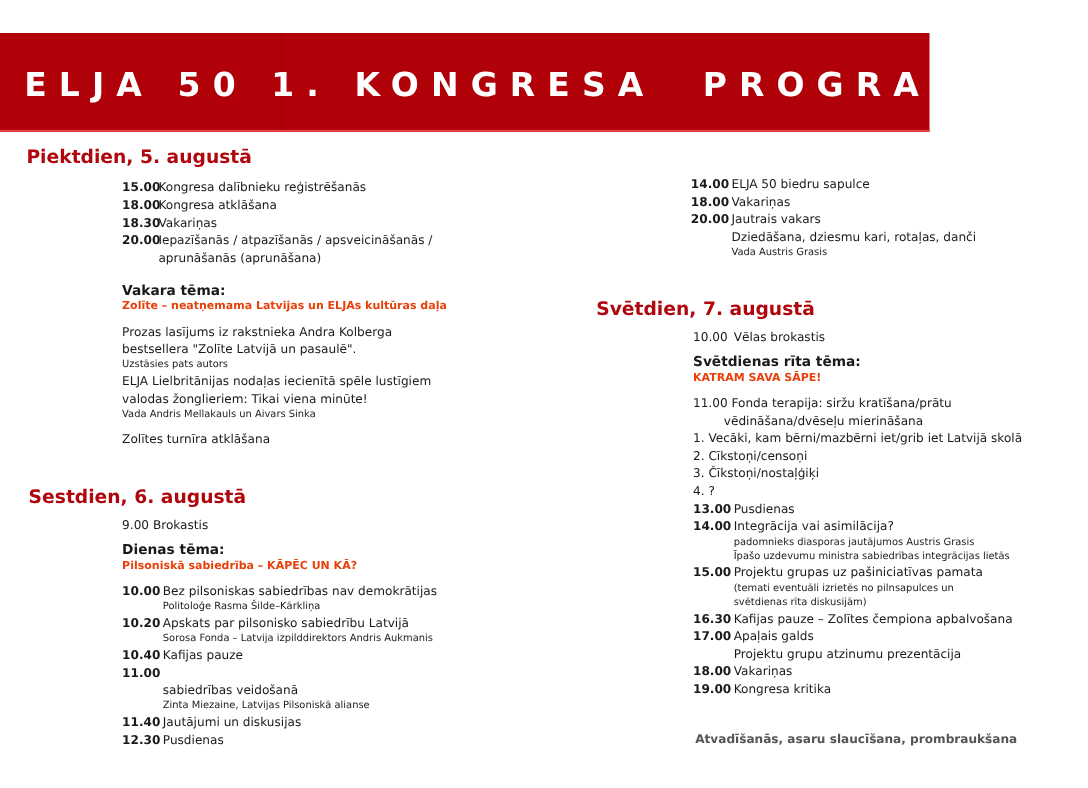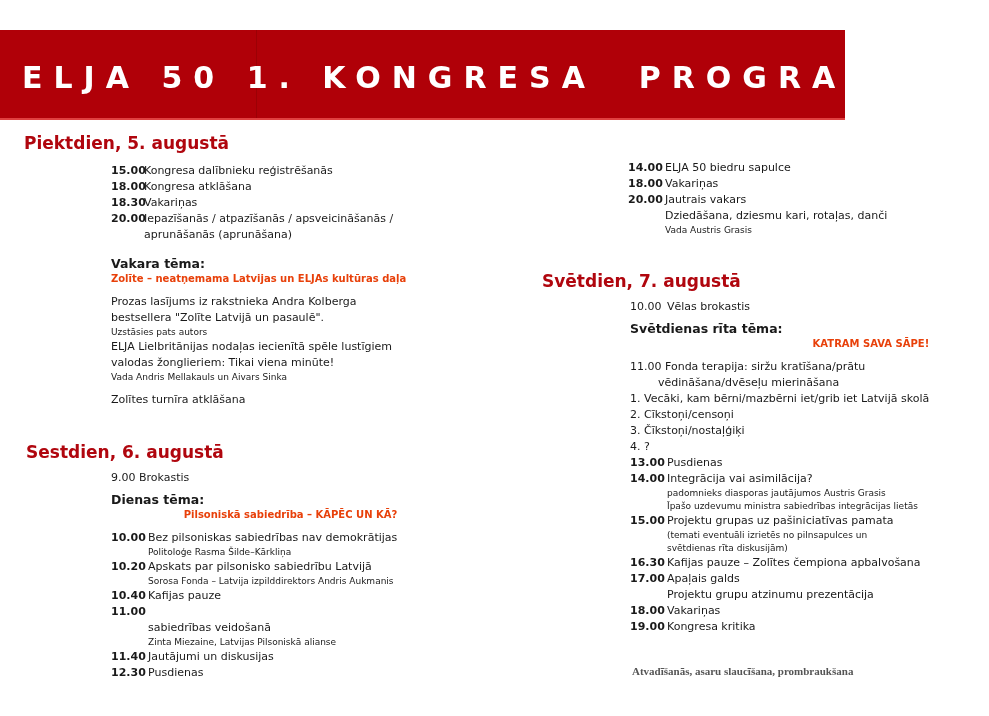--- a/index.html
+++ b/index.html
@@ -29,26 +29,26 @@
   }
   .block { position:absolute; font-size:11px; line-height:16px; }
   .row { display:flex; white-space:nowrap;align-items:center; }
   .time { display:inline-block; width:33px; font-weight:bold; }
   .time.wide { width:37px; }
   .bold { font-weight:normal; }
   .indent { padding-left:33px; }
   .indent2 { padding-left:37px; }
   .note { font-size:9px; line-height:13px; white-space:nowrap; }
   .theme-label { font-weight:bold; font-size:12.5px; line-height:16px; margin-top:6px; white-space:nowrap; }
-  .theme-value { color:#e8400a; font-weight:bold; font-size:10px; line-height:14px; white-space:nowrap;text-align:right; }
+  .theme-value { color:#e8400a; font-weight:bold; font-size:10px; line-height:14px; white-space:nowrap; }
   .para { font-weight:normal; font-size:11px; line-height:16px; white-space:nowrap; }
   .gap { height:8px; }
   .footer {
     position:absolute; left:632px; top:665px; color:#555; font-weight:bold;
-    font-size:11px; white-space:nowrap;font-family:Liberation Serif, serif;
+    font-size:11px; white-space:nowrap;
   }
 </style>
 </head>
 <body>
 
 <div class="banner">
   <div class="fold"></div>
   <h1 class="banner-title">ELJA 50 1. KONGRESA  PROGRAMMA</h1>
 </div>
 

